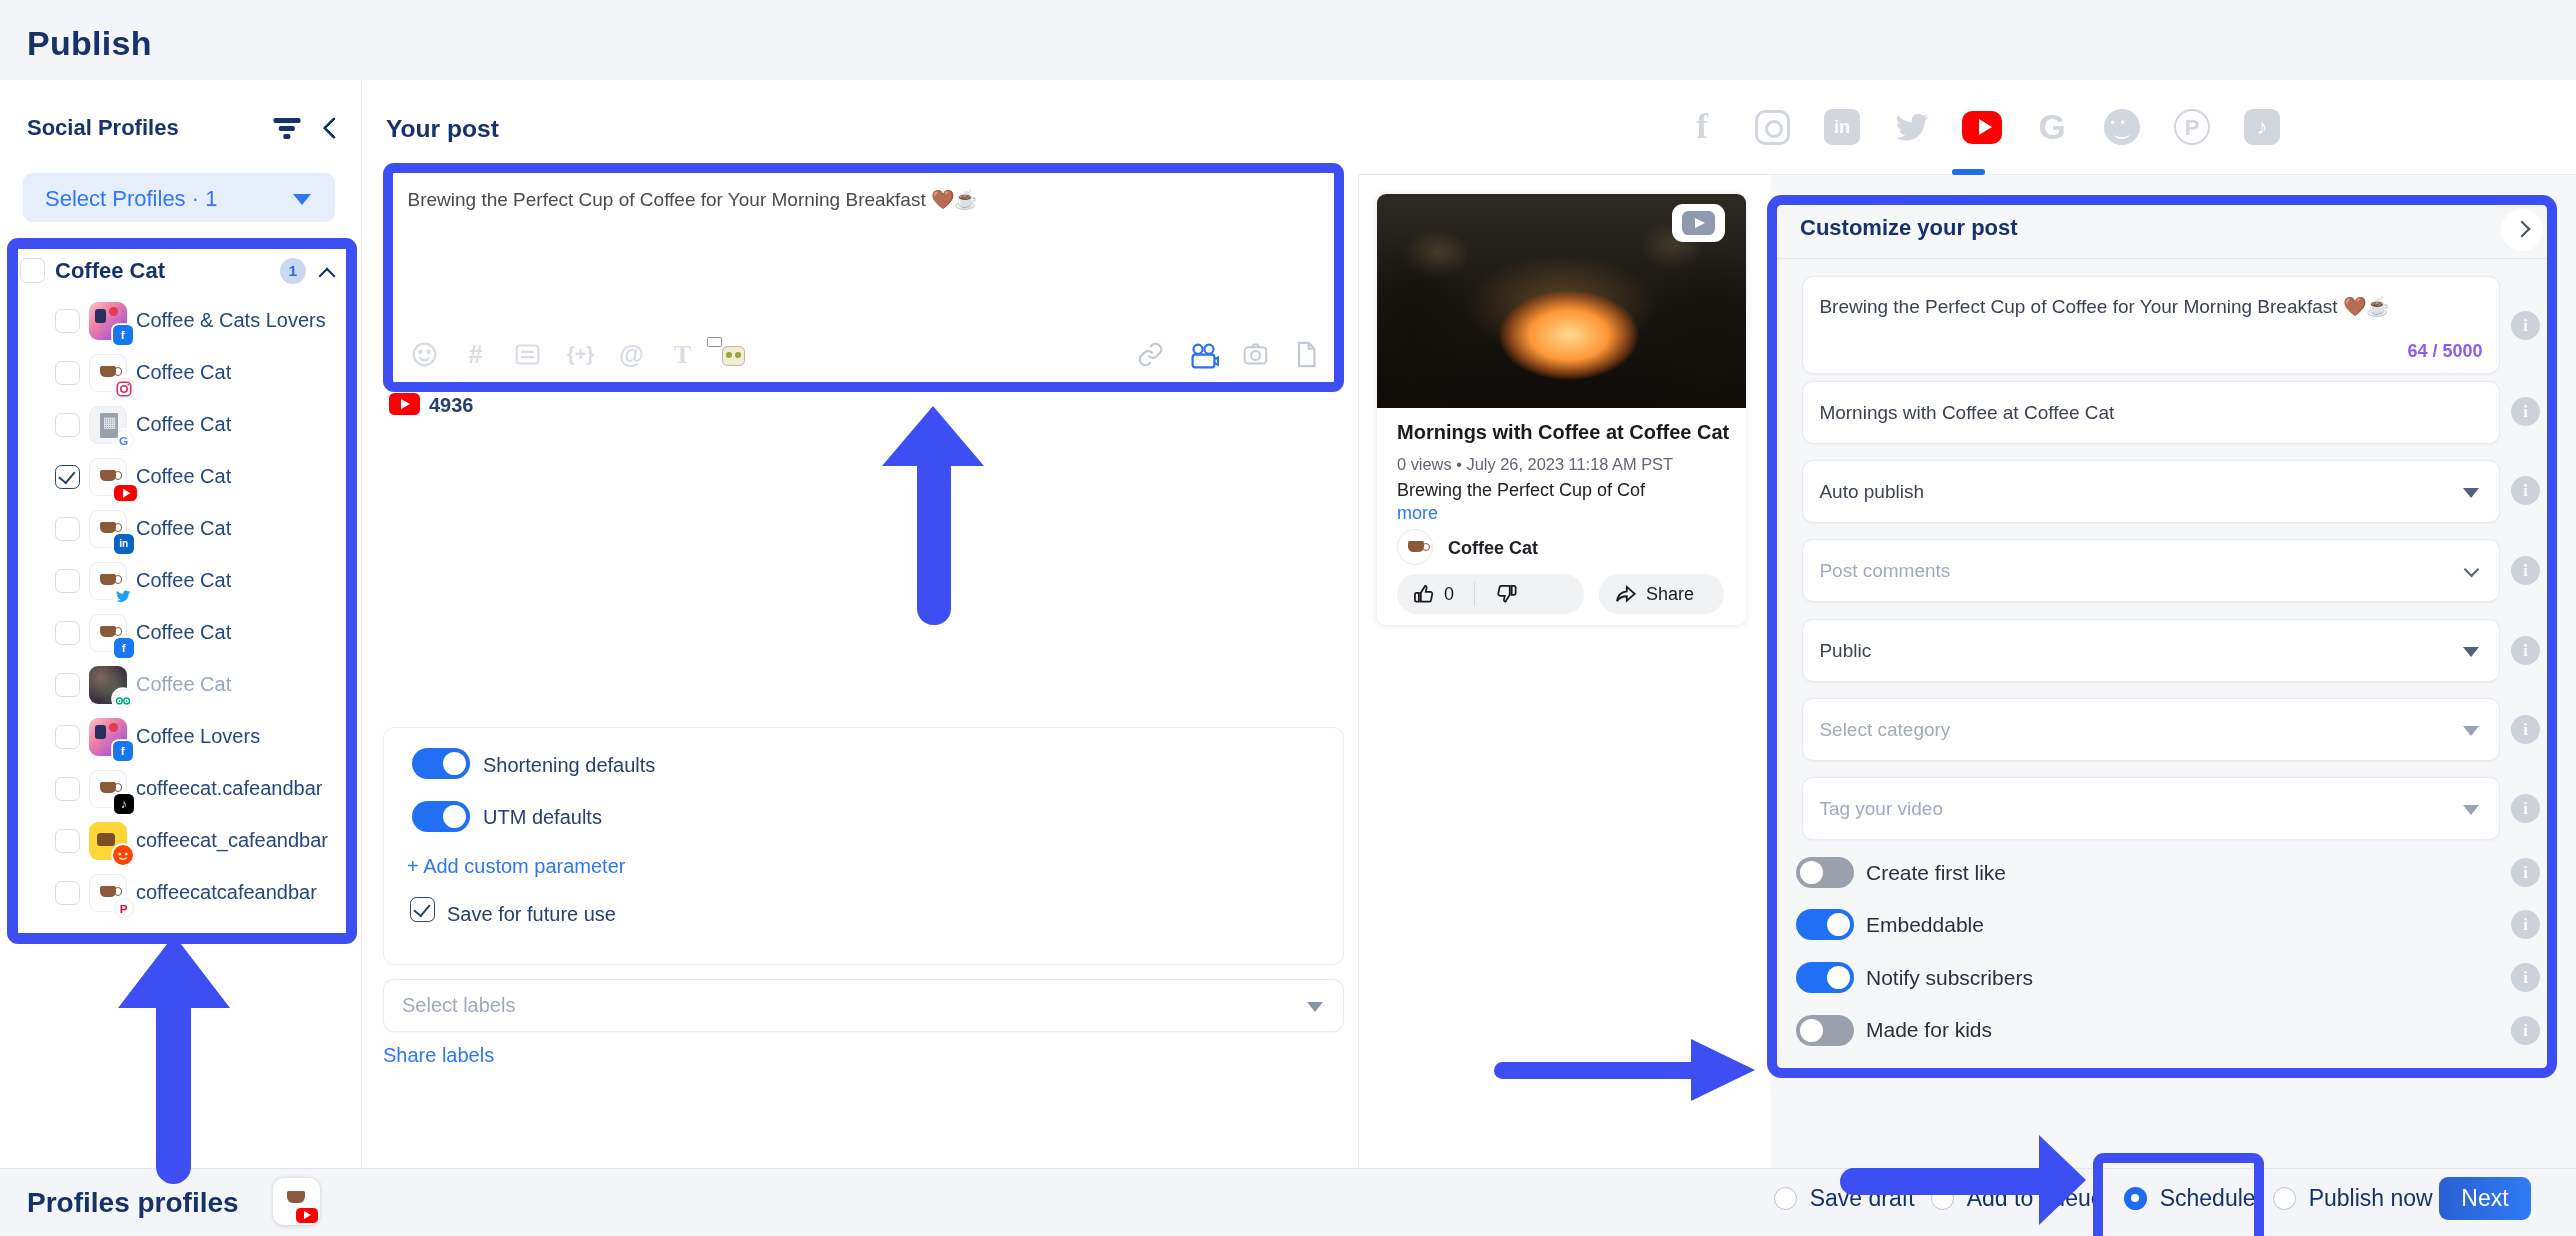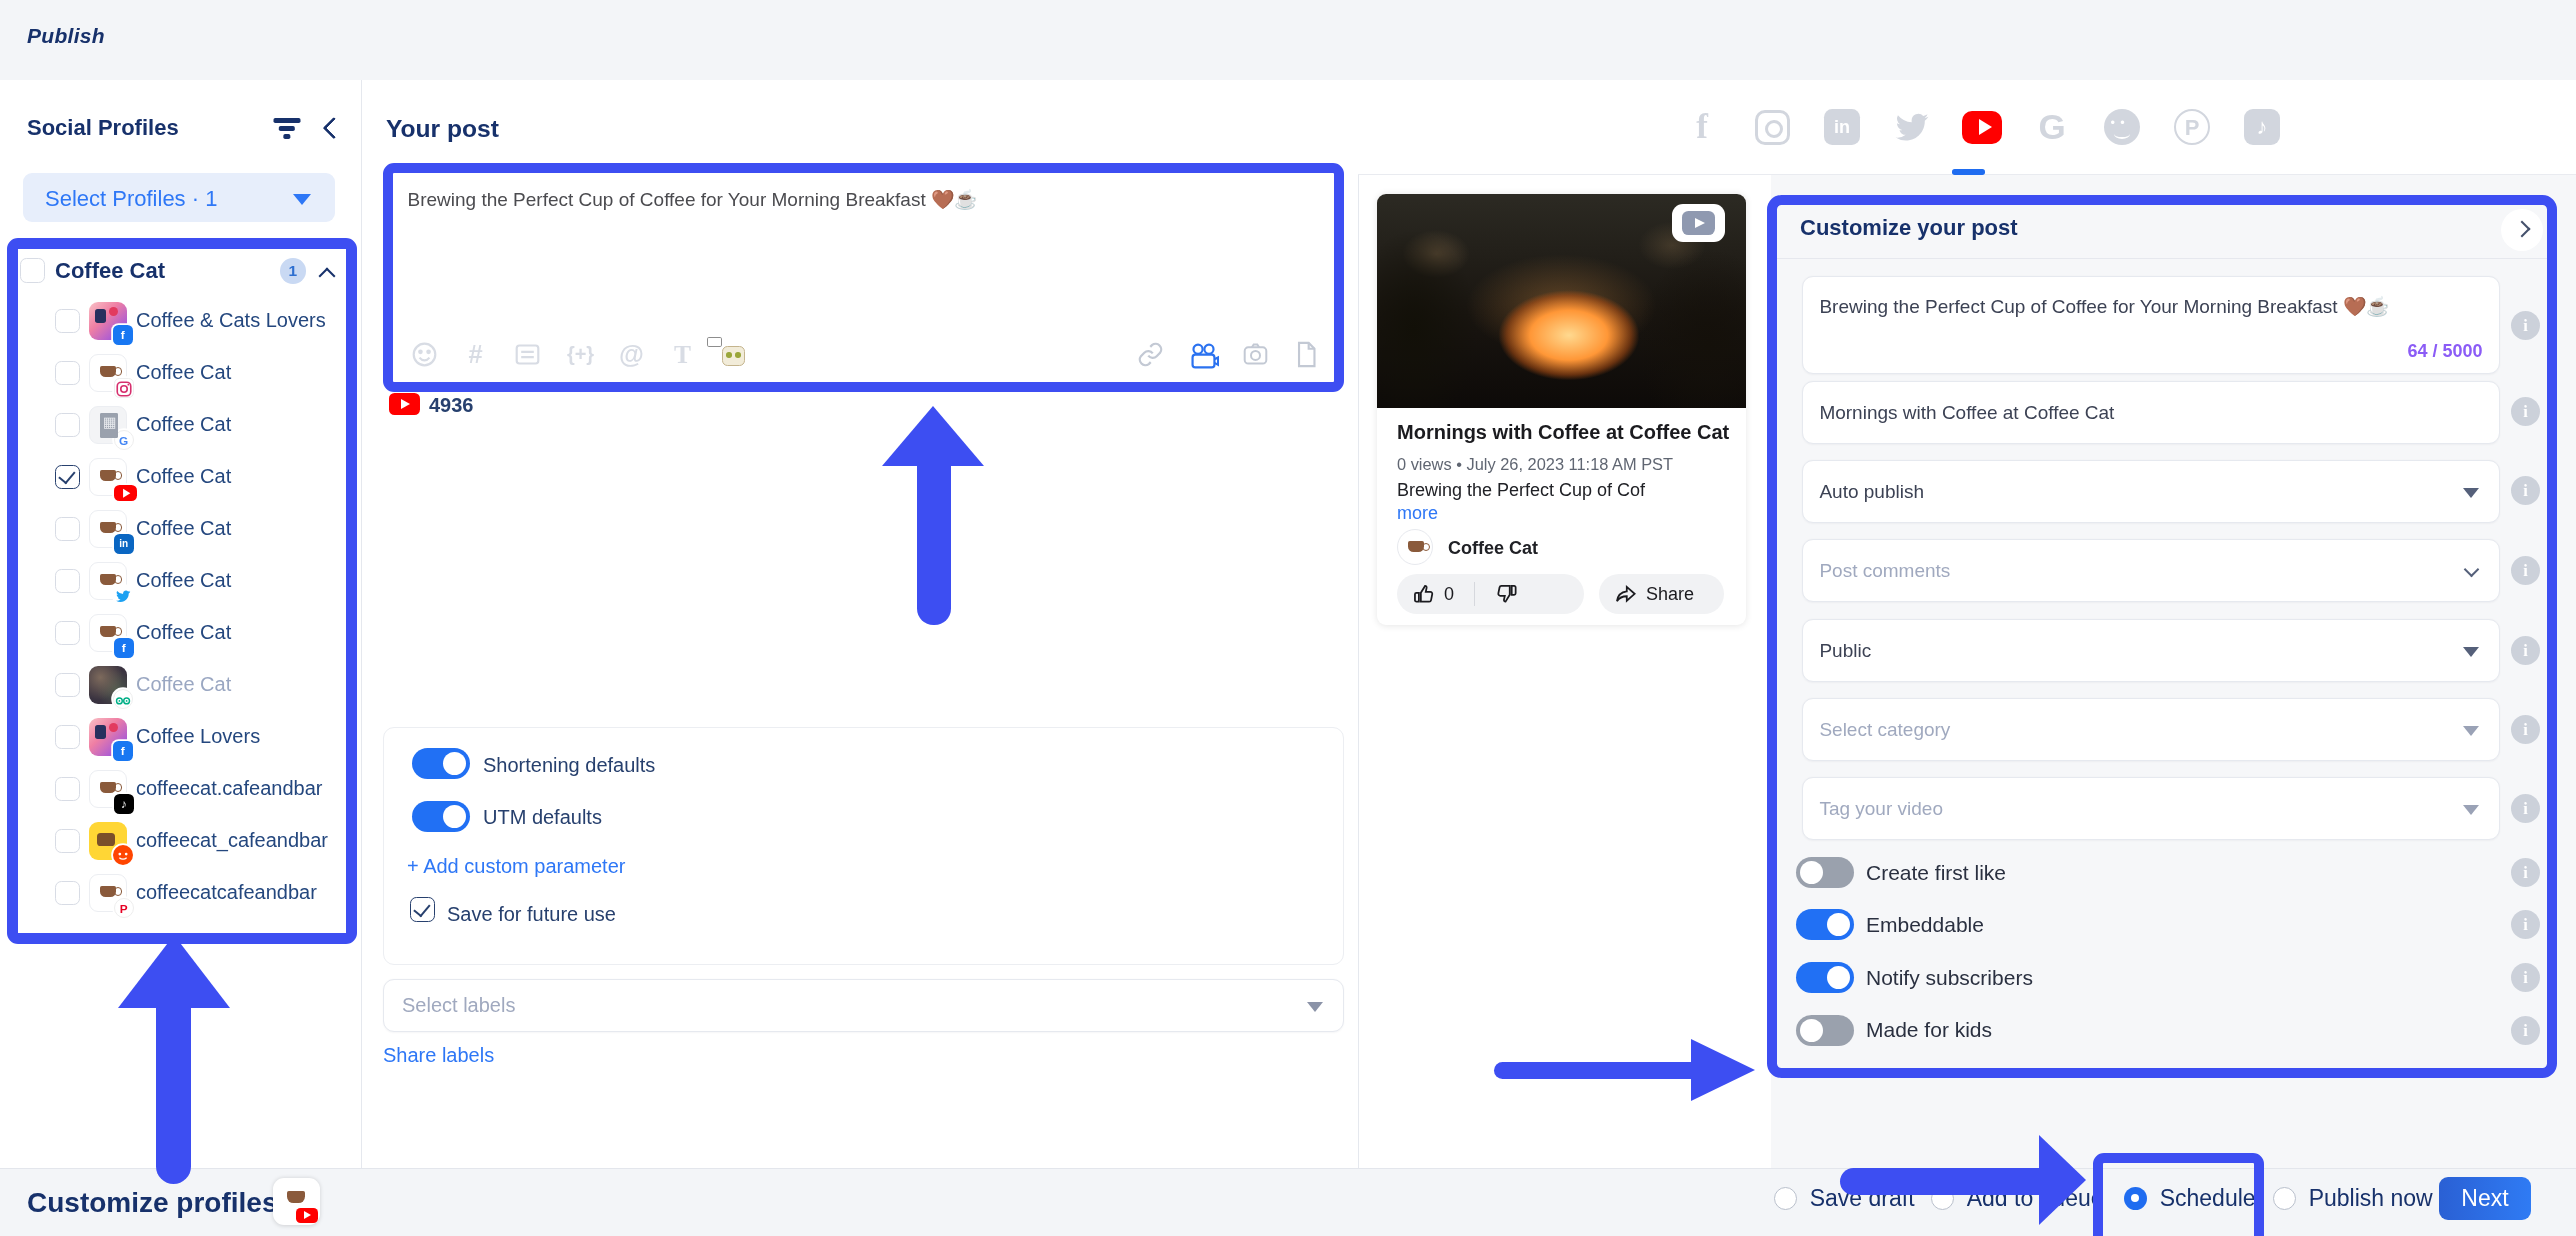--- a/index.html
+++ b/index.html
@@ -9,21 +9,21 @@
   .abs { position:absolute; }
 
   
   .top-band { left:0; top:0; width:2576px; height:80px; background:#f3f5f8; }
   .footer-band { left:0; top:1168px; width:2576px; height:68px; background:#f3f5f8; border-top:0.9px solid #e3e6ec; }
   .sidebar-bg { left:0; top:80px; width:362px; height:1088px; background:#fff; border-right:0.9px solid #e5e8ee; }
   .center-bg { left:362px; top:80px; width:997px; height:1088px; background:#fff; border-right:0.9px solid #e5e8ee; }
   .right-top-bg { left:1358px; top:80px; width:1218px; height:95px; background:#fff; border-bottom:0.9px solid #e9ebf0; }
   .customize-col-bg { left:1771px; top:175px; width:805px; height:993px; background:#f6f7f9; }
 
-  .page-title { left:27px; top:23.6px; font-size:21px; font-weight:600; color:#17316b; letter-spacing:0.3px;font-style:italic; }
+  .page-title { left:27px; top:23.6px; font-size:34px; font-weight:600; color:#17316b; letter-spacing:0.3px; }
 
   
   .sp-title { left:27px; top:115px; font-size:22px; font-weight:600; color:#17316b; }
   .filter-icon { left:271px; top:118px; width:31px; height:23.6px; cursor:pointer; }
   .filter-icon span { position:absolute; left:50%; transform:translateX(-50%); background:#17316b; height:4.5px; border-radius:1.8px; }
   .filter-icon .b1{ top:0; width:27px; } .filter-icon .b2{ top:8.2px; width:16.4px; } .filter-icon .b3{ top:16.4px; width:7.3px; }
   .collapse-icon { left:320px; top:116px; width:20px; height:25.5px; cursor:pointer; }
   .collapse-icon::before { content:""; position:absolute; left:5.5px; top:3.6px; width:12.7px; height:12.7px; border-left:3.6px solid #17316b; border-bottom:3.6px solid #17316b; transform:rotate(45deg); border-radius:1.8px; }
   .select-pill { left:23px; top:173px; width:312px; height:49px; background:#e7eefb; border-radius:9px; cursor:pointer; }
   .select-pill .lbl { position:absolute; left:22px; top:12.7px; font-size:22px; font-weight:500; color:#2e77f6; }
@@ -511,21 +511,21 @@
       </span>
       <span class="cz-tgl-lbl abs" style="top: 966px;">Notify subscribers</span>
       <div class="abs info" style="top: 963px;">i</div>
       <span class="toggle abs off" style="left: 1796px; top: 1015px;">
         <span class="knob"></span>
       </span>
       <span class="cz-tgl-lbl abs" style="top: 1018px;">Made for kids</span>
       <div class="abs info" style="top: 1016px;">i</div>
     </div>
 
-  <div class="abs sel-prof">Customize profiles</div>
+  <div class="abs sel-prof">Profiles profiles</div>
   <div class="abs foot-av">
     <span class="cup"></span>
       <span class="yt"></span>
   </div>
   <div id="footer-options">
       <div class="f-opt" style="left: 1774px;">
         <span class="radio"></span>
         <span class="f-lbl">Save draft</span>
       </div>
       <div class="f-opt" style="left: 1931px;">

